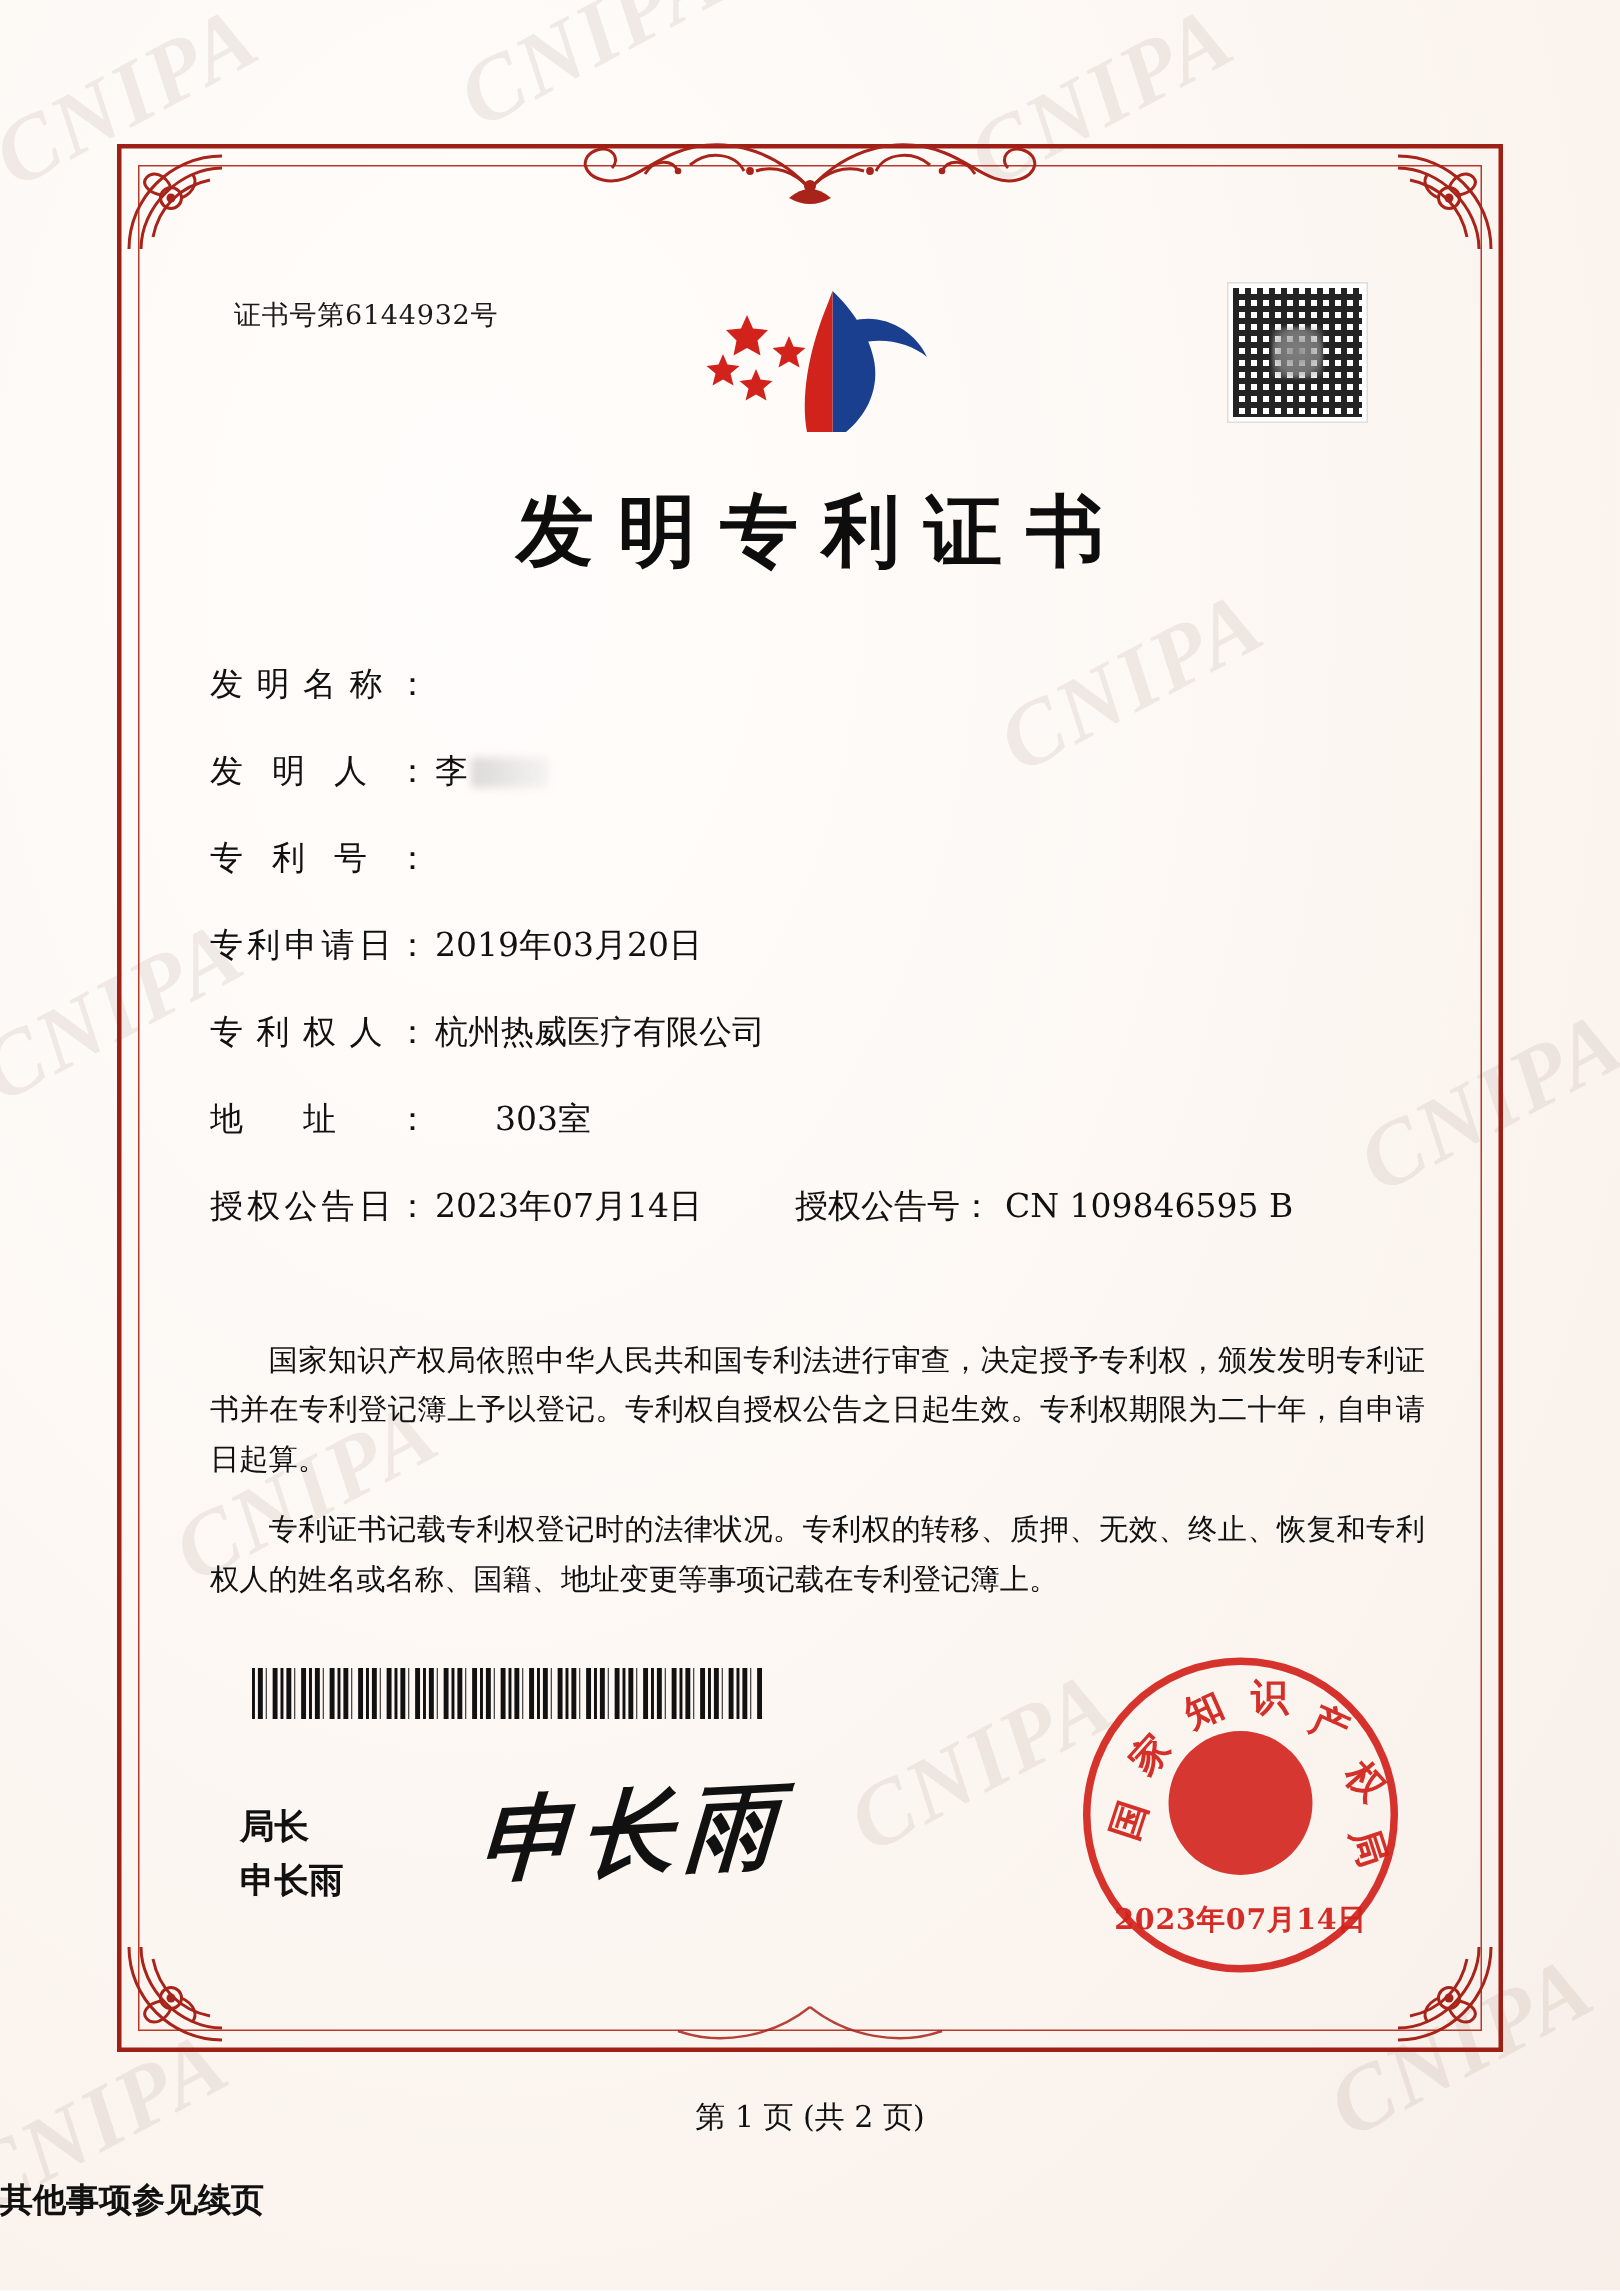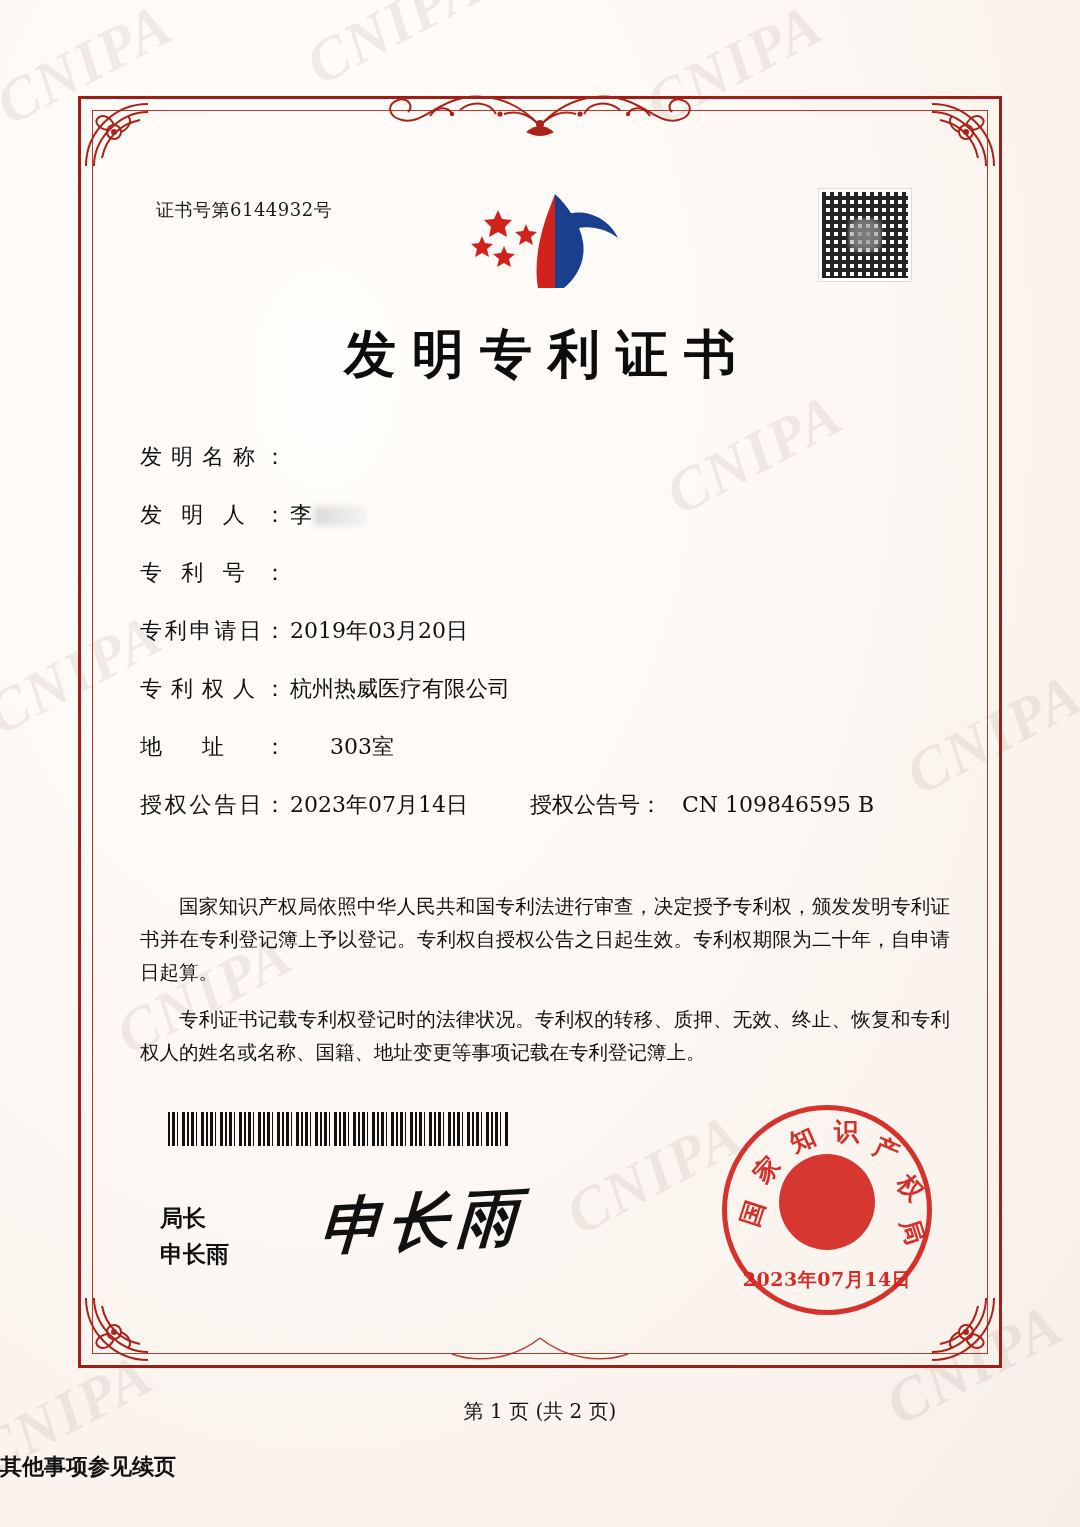--- a/index.html
+++ b/index.html
@@ -177,21 +177,21 @@
 
   #grant-row {
     display: flex;
     font-size: 22px;
     line-height: 34px;
     margin-bottom: 10px;
   }
   #grant-row .g1 { width: 390px; display: flex; }
   #grant-row .g1 .flabel { width: 150px; }
   #grant-row .g2 { display: flex; }
-  #grant-row .g2 .glabel { margin-right: 20px; }
+  #grant-row .g2 .glabel { margin-right: 8px; }
 
   #paras {
     position: absolute;
     left: 10px; top: 740px;
     width: 810px;
     font-size: 19.5px;
     line-height: 33px;
     text-align: justify;
     color: #111;
   }

